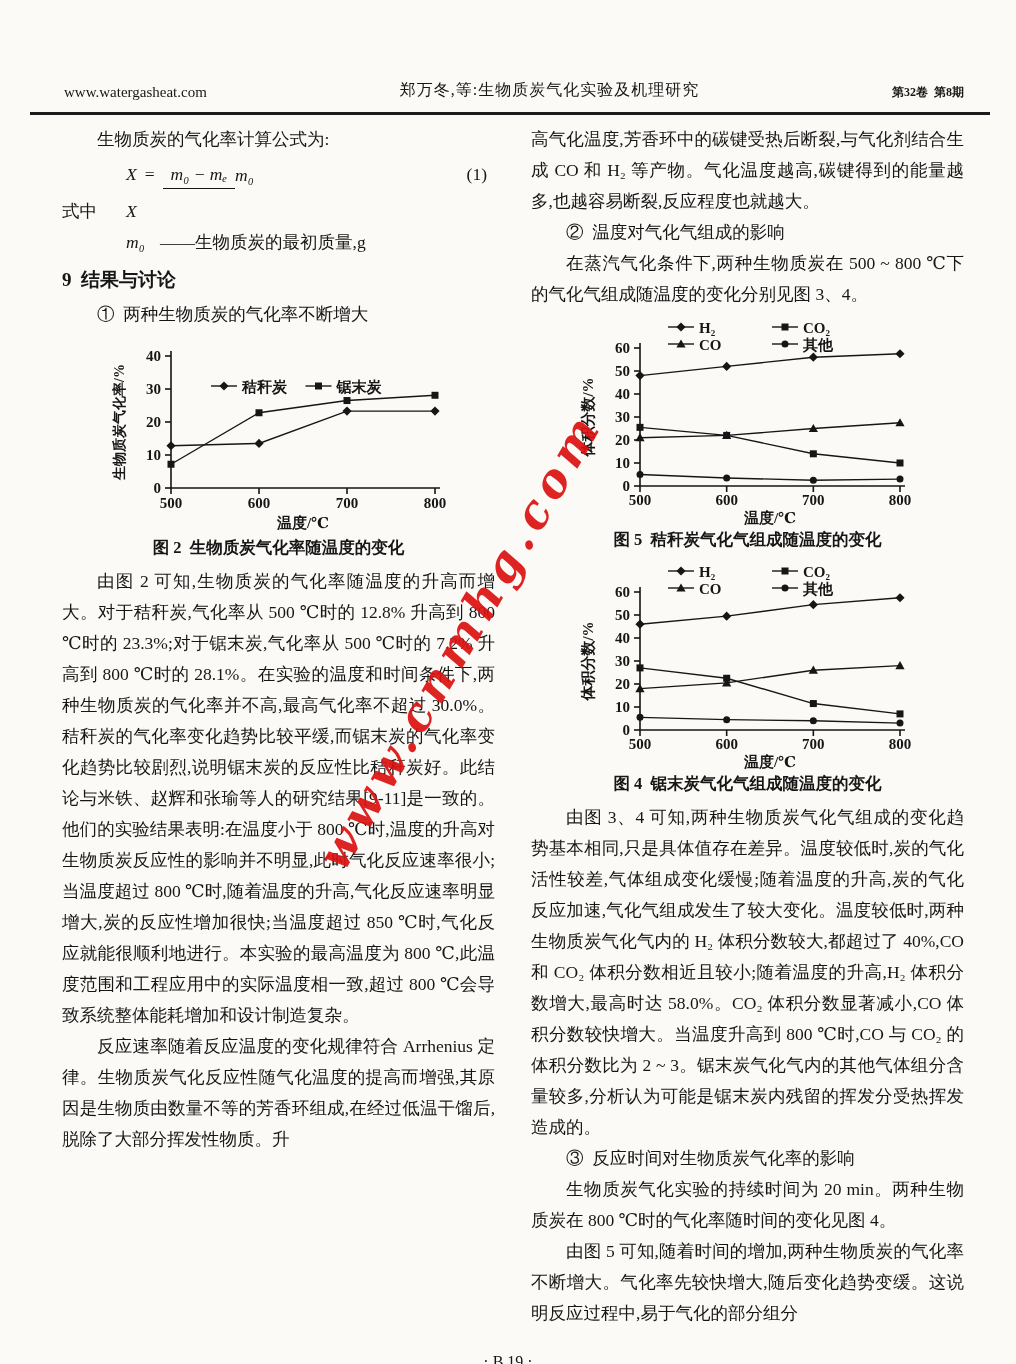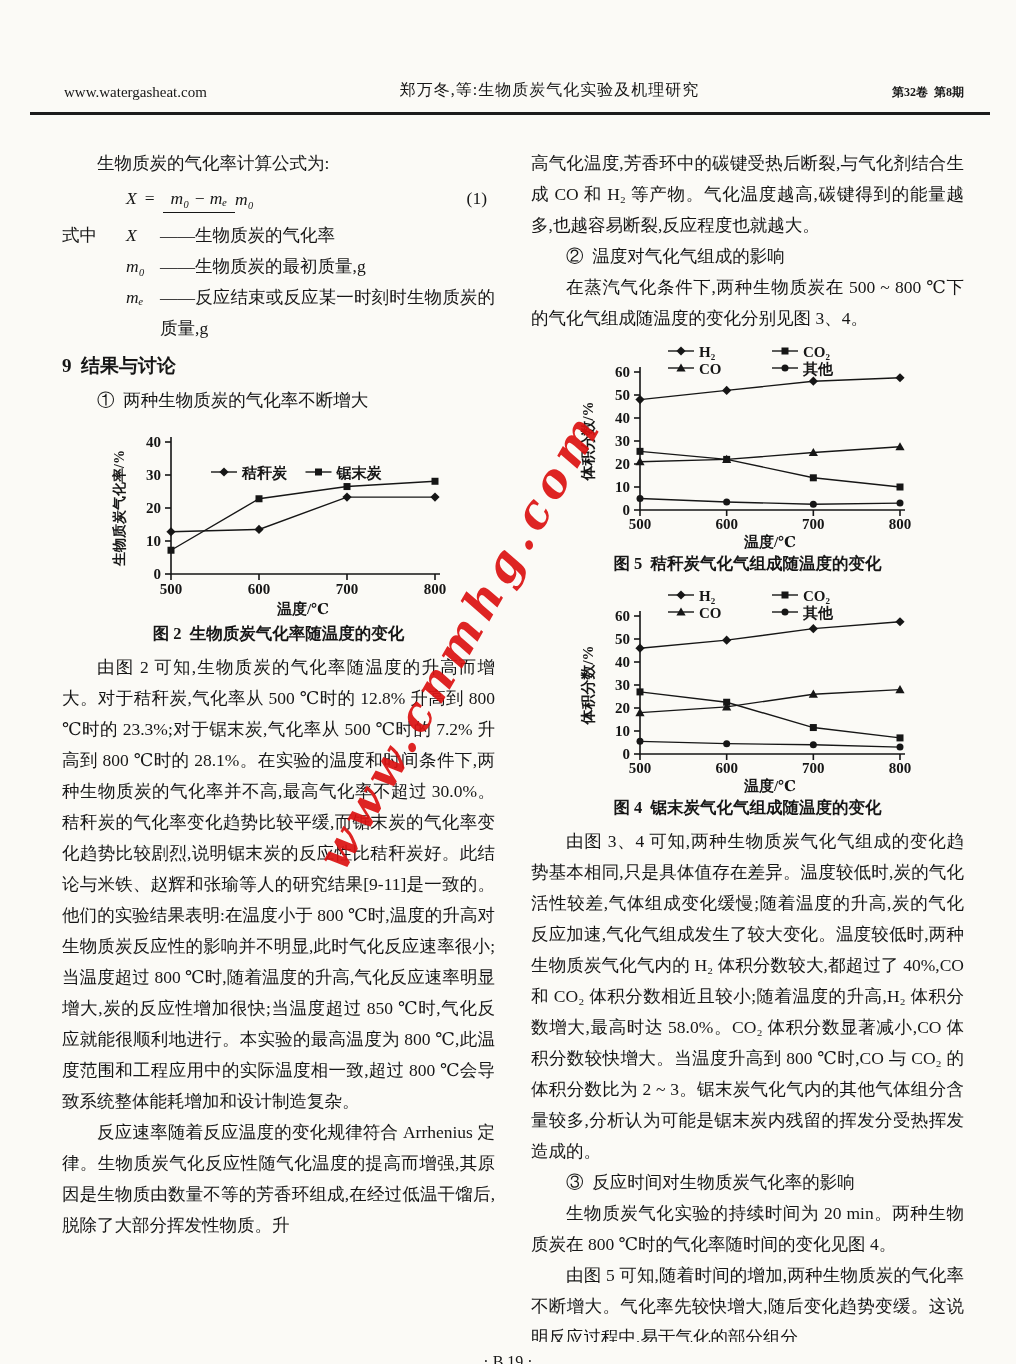--- a/index.html
+++ b/index.html
@@ -11,21 +11,21 @@
   
   .header{position:absolute;top:80px;left:64px;right:52px;display:flex;
     justify-content:space-between;align-items:flex-end;font-size:15px;}
   .header span{white-space:pre;}
   .header .article{font-size:16px;letter-spacing:1px;}
   .header .issue{font-weight:600;font-size:12px;}
   .header-rule{position:absolute;top:112px;left:30px;right:26px;border-top:3px solid #1c1c1c;}
   
   .columns{position:absolute;top:124px;left:62px;right:52px;height:1218px;
     display:flex;gap:36px;overflow:hidden;}
-  .col{width:calc(50% - 18px);font-size:17.5px;line-height:31px;text-align:justify;margin-top:24px;}
+  .col{width:calc(50% - 18px);font-size:17.5px;line-height:31px;text-align:justify;}
   .col p{margin:0;text-indent:2em;}
   .col p.noindent{text-indent:0;}
   .section{font-size:19px;font-weight:bold;margin:6px 0 4px;white-space:pre-wrap;}
   .sub{white-space:pre-wrap;margin:0;}
   
   .equation{display:flex;align-items:center;margin:4px 8px 6px 64px;}
   .var{font-style:italic;}
   .eq-sign{margin:0 8px;}
   .frac{display:inline-flex;flex-direction:row;align-items:center;line-height:26px;}
   .frac .num{padding:0 8px 1px;border-bottom:1.6px solid #161616;}
@@ -79,31 +79,25 @@
           <span class="num var">m₀ − mₑ</span>
           <span class="den var">m₀</span>
         </span>
         <span class="eq-tag">(1)</span>
       </div>
 
       <div class="defs">
         <div class="def-row">
           <span class="where">式中</span>
           <span class="term">X</span>
-          <span class="desc">——生物质炭的气化率</span>
         </div>
         <div class="def-row">
           <span class="where"></span>
           <span class="term">m₀</span>
           <span class="desc">——生物质炭的最初质量,g</span>
-        </div>
-        <div class="def-row">
-          <span class="where"></span>
-          <span class="term">mₑ</span>
-          <span class="desc">——反应结束或反应某一时刻时生物质炭的质量,g</span>
         </div>
       </div>
 
       <div class="section">9  结果与讨论</div>
       <p class="sub">①  两种生物质炭的气化率不断增大</p>
 
       <div class="figure">
         <svg viewBox="0 0 340 198" width="340" height="198">
             <g stroke="#161616" stroke-width="1.6" fill="none">
               <path d="M62 15V152H331"></path>

